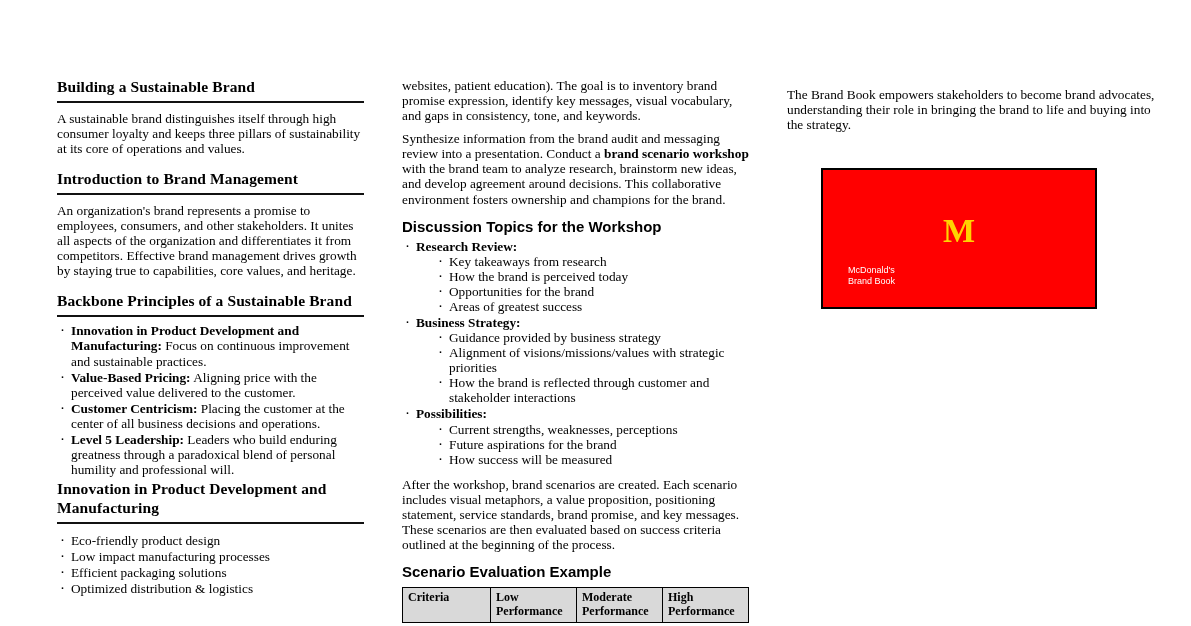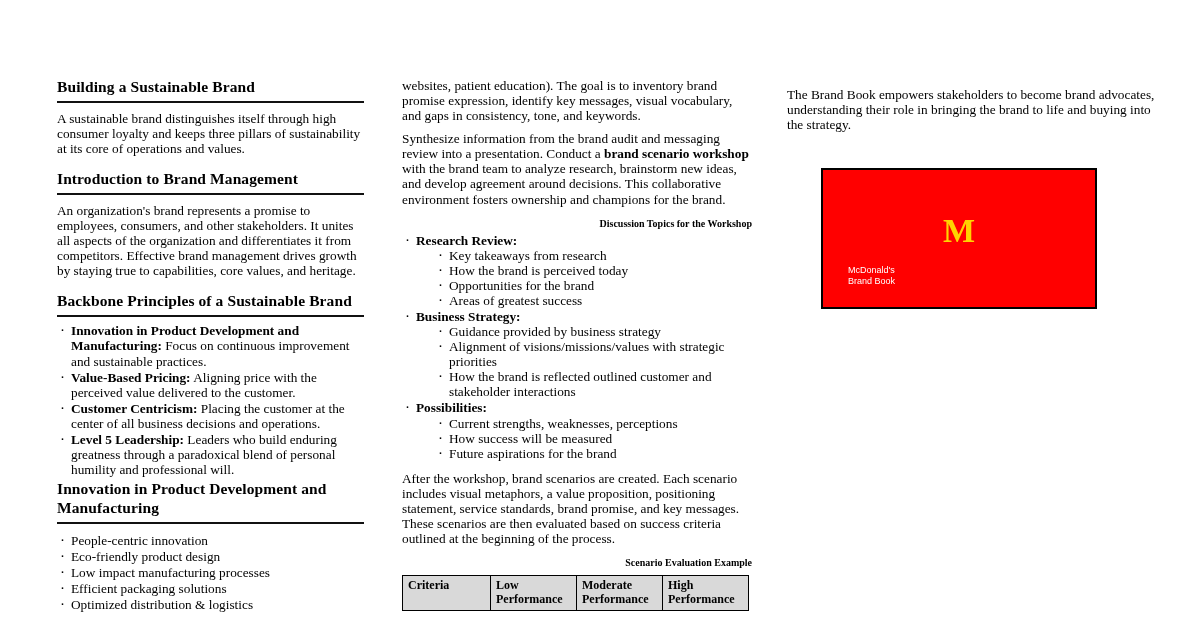--- a/index.html
+++ b/index.html
@@ -38,27 +38,26 @@
     font-size: 15.5px;
     font-weight: bold;
     line-height: 1.22;
     margin: 0 0 3px 0;
     padding: 0 0 4px 0;
     border-bottom: 2px solid #111111;
     letter-spacing: 0.1px;
   }
   h2.section-head.tight { margin-top: 0; }
   h3.sub-head {
-    font-family: Liberation Serif, serif;
-    font-size: 10px;
+    font-family: Liberation Sans, sans-serif;
+    font-size: 15px;
     font-weight: bold;
     line-height: 1.2;
     margin: 11px 0 2px 0;
     padding: 0;
-    text-align: right;
   }
   p.body {
     font-size: 13.3px;
     line-height: 1.135;
     margin: 7px 0 0 0;
     padding: 0;
     text-align: left;
   }
   p.body.first { margin-top: 8px; }
   p.body b { font-weight: bold; }
@@ -174,21 +173,20 @@
       <h2 class="section-head" style="margin-top:14px;">Backbone Principles of a Sustainable Brand</h2>
       <ul class="blist">
         <li><b>Innovation in Product Development and Manufacturing:</b><span> Focus on continuous improvement and sustainable practices.</span></li>
         <li><b>Value-Based Pricing:</b><span> Aligning price with the perceived value delivered to the customer.</span></li>
         <li><b>Customer Centricism:</b><span> Placing the customer at the center of all business decisions and operations.</span></li>
         <li><b>Level 5 Leadership:</b><span> Leaders who build enduring greatness through a paradoxical blend of personal humility and professional will.</span></li>
       </ul>
 
       <h2 class="section-head" style="margin-top:3px;">Innovation in Product Development and Manufacturing</h2>
       <ul class="blist" style="margin-top:9px;">
-        <li>People-centric innovation</li>
         <li>Eco-friendly product design</li>
         <li>Low impact manufacturing processes</li>
         <li>Efficient packaging solutions</li>
         <li>Optimized distribution &amp; logistics</li>
 
       </ul>
     </div>
 
     <div class="col col-mid">
 
@@ -206,29 +204,29 @@
             <li>How the brand is perceived today</li>
             <li>Opportunities for the brand</li>
             <li>Areas of greatest success</li>
           </ul>
         </li>
         <li class="group">
           <b>Business Strategy:</b>
           <ul class="blist nested">
             <li>Guidance provided by business strategy</li>
             <li>Alignment of visions/missions/values with strategic priorities</li>
-            <li>How the brand is reflected outlined customer and stakeholder interactions</li>
+            <li>How the brand is reflected through customer and stakeholder interactions</li>
           </ul>
         </li>
         <li class="group">
           <b>Possibilities:</b>
           <ul class="blist nested">
             <li>Current strengths, weaknesses, perceptions</li>
+            <li>Future aspirations for the brand</li>
             <li>How success will be measured</li>
-            <li>Future aspirations for the brand</li>
           </ul>
         </li>
       </ul>
 
       <p class="body" style="margin-top:10px;">After the workshop, brand scenarios are created. Each scenario includes visual metaphors, a value proposition, positioning statement, service standards, brand promise, and key messages. These scenarios are then evaluated based on success criteria outlined at the beginning of the process.</p>
 
       <h3 class="sub-head">Scenario Evaluation Example</h3>
 
       <table class="eval">
         <colgroup>

